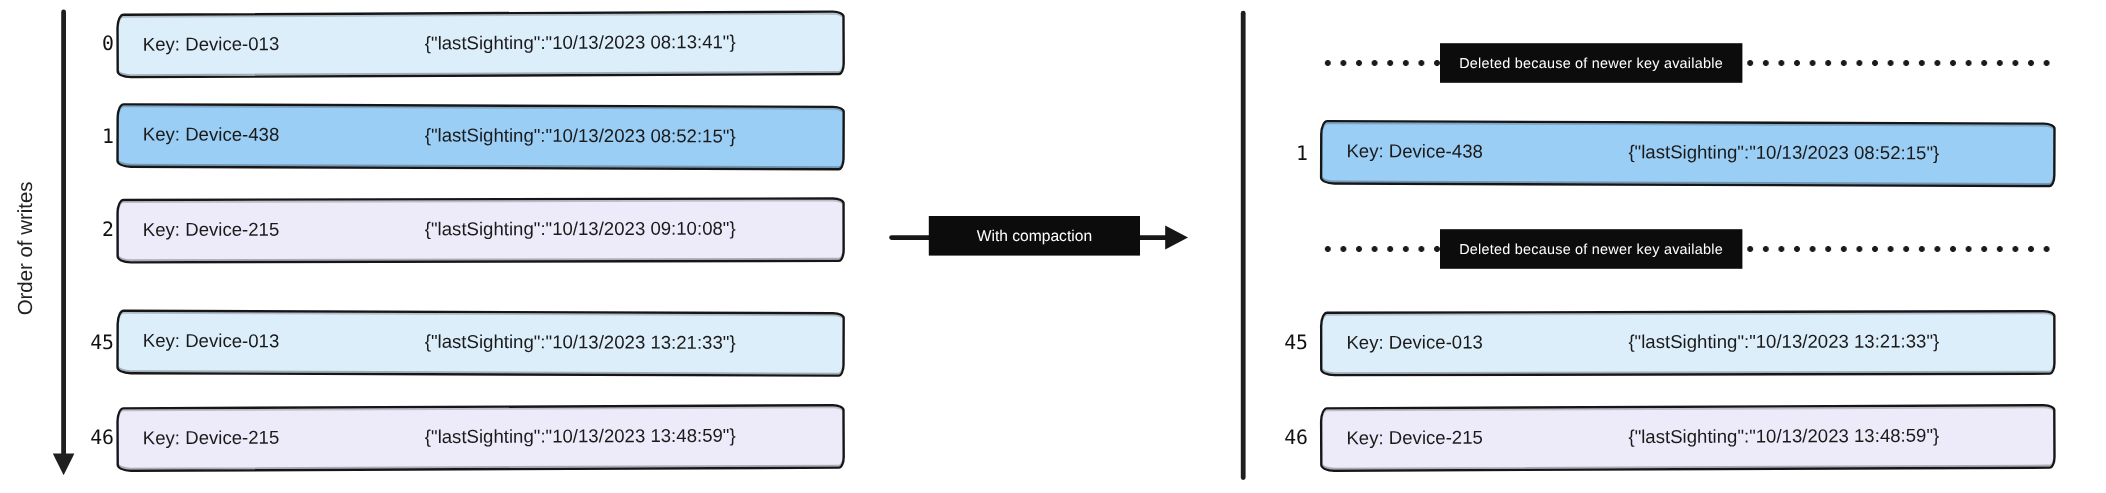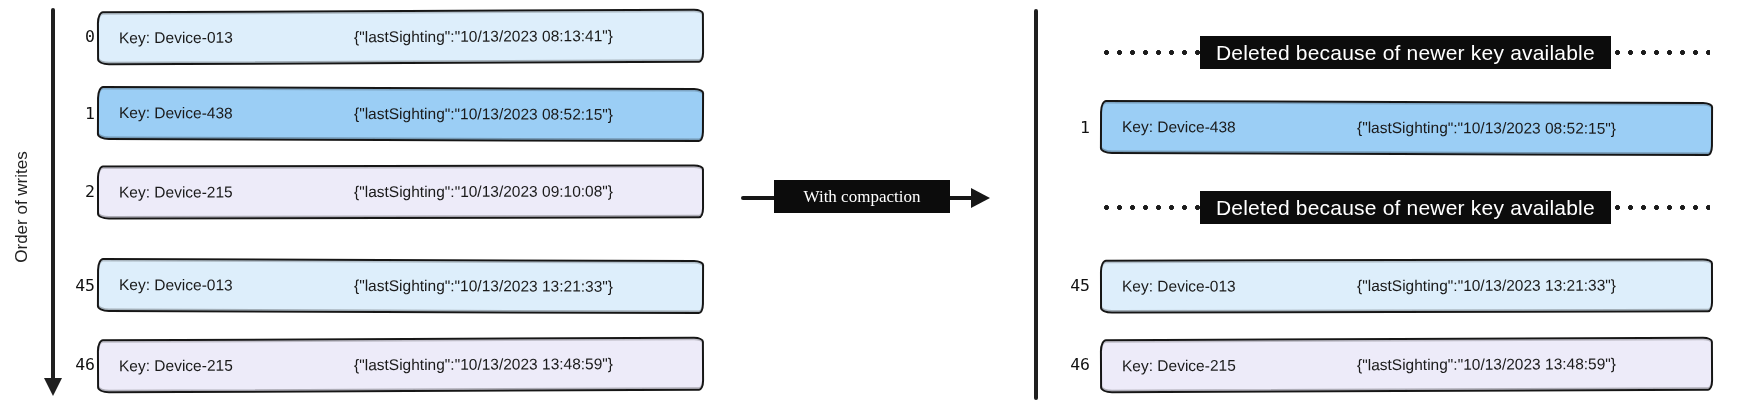--- a/index.html
+++ b/index.html
@@ -28,30 +28,30 @@
   .idx{position:absolute;width:42px;text-align:right;line-height:20px;
     font-family:"DejaVu Sans Mono", monospace;font-size:16.5px;color:#111;}
   
   .hline{position:absolute;height:3.5px;background:#161616;border-radius:2px;}
   .arrowhead-right{position:absolute;width:0;height:0;
     border-top:10px solid transparent;border-bottom:10px solid transparent;
     border-left:19px solid #161616;}
   .black-label{display:flex;align-items:center;justify-content:center;
     color:#fff;white-space:nowrap;}
   .with-compaction{position:absolute;left:774px;top:180px;width:176px;height:33px;
-    font-size:17px;font-family:Liberation Serif, serif;}
+    font-size:13px;}
   
   .deleted-row{position:absolute;left:1100px;width:610px;height:33px;
     display:flex;align-items:center;}
   .dots{height:5px;
     background-image:radial-gradient(circle, #1b1b1b 2.2px, transparent 2.7px);
     background-size:13px 5px;background-position:left center;background-repeat:repeat-x;}
   .dots-left{width:100px;flex:none;}
   .dots-right{flex:1;}
-  .deleted-badge{height:33px;padding:0 16px;font-size:21px;letter-spacing:.2px;flex:none;}
+  .deleted-badge{height:33px;padding:0 16px;font-size:12px;letter-spacing:.2px;flex:none;}
 </style>
 </head>
 <body>
 
 <div class="canvas">
 
   <div>
     <div class="axis-label">Order of writes</div>
     <div class="vline" style="left:51px;top:8px;height:372px;"></div>
     <div class="arrowhead-down" style="left:44px;top:378px;"></div>

